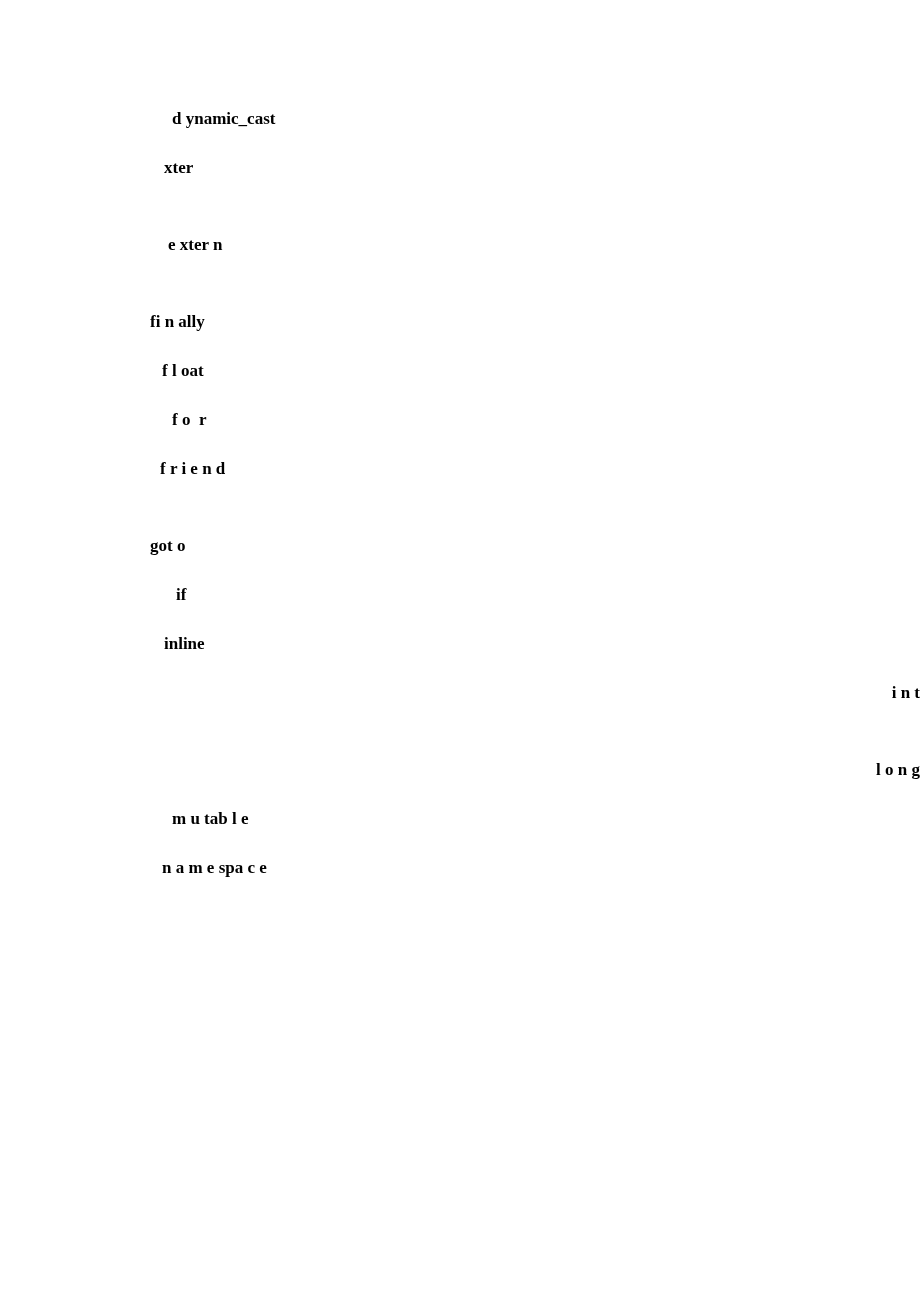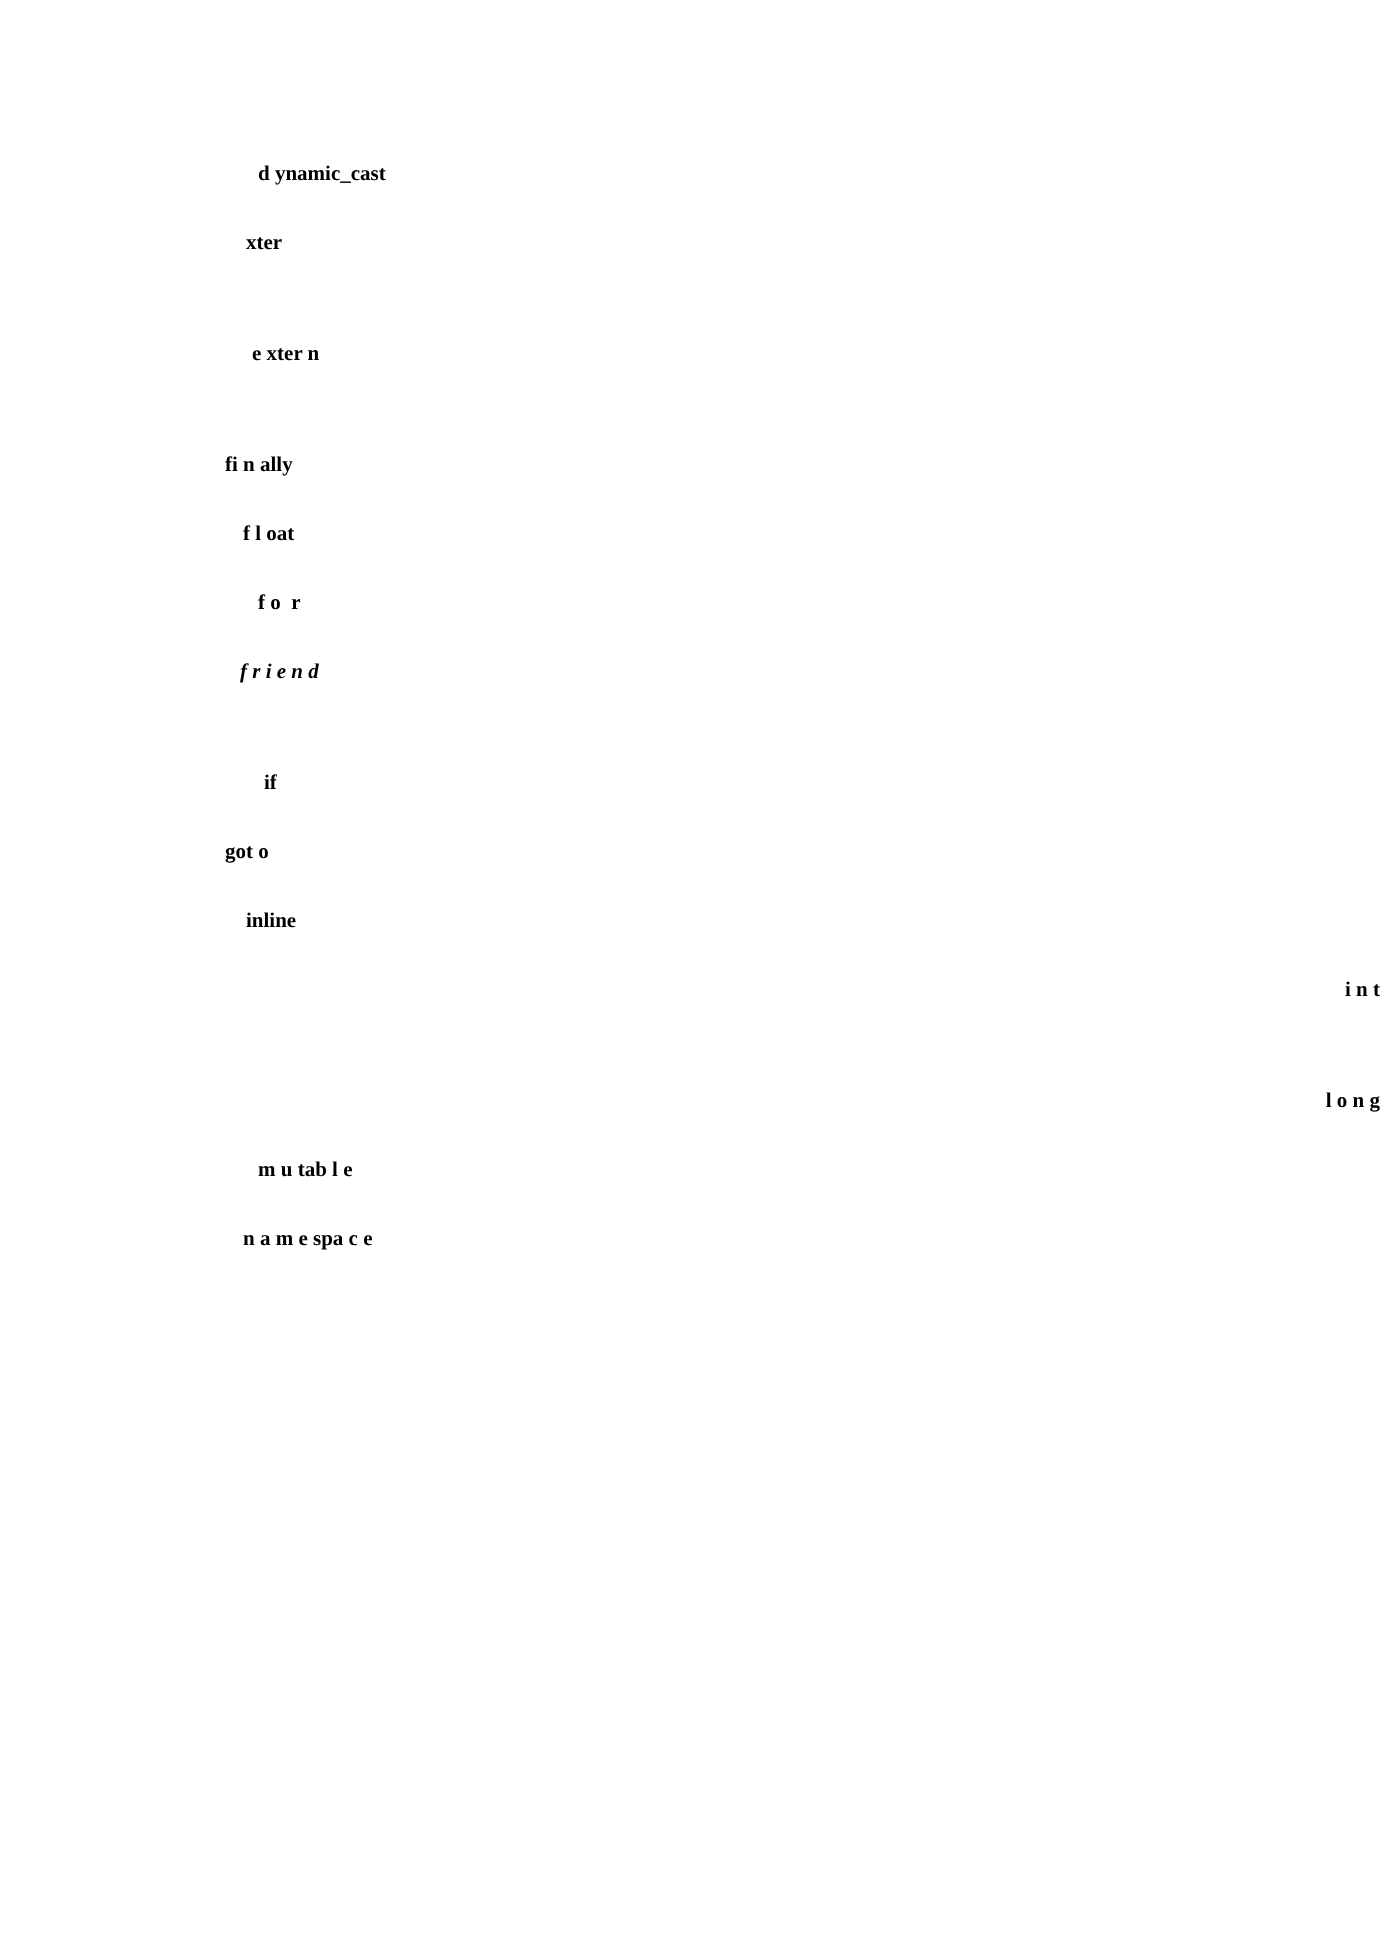--- a/index.html
+++ b/index.html
@@ -13,21 +13,21 @@
   }
   .page {
     padding: 110px 0 0 150px;
     box-sizing: border-box;
   }
   .group {
     margin-bottom: 60px;
   }
   .word {
     font-weight: bold;
-    font-size: 14px;
+    font-size: 17px;
     line-height: 1;
     margin-bottom: 32px;
     white-space: pre;
   }
 </style>
 </head>
 <body>
 
 <div class="page">
   <div id="content">
@@ -35,25 +35,25 @@
         <div class="word" style="padding-left: 22px;">d ynamic_cast</div>
         <div class="word" style="padding-left: 14px;">xter</div>
       </div>
       <div class="group">
         <div class="word" style="padding-left: 18px;">e xter n</div>
       </div>
       <div class="group">
         <div class="word" style="padding-left: 0px;">fi n ally</div>
         <div class="word" style="padding-left: 12px;">f l oat</div>
         <div class="word" style="padding-left: 22px;">f o  r</div>
-        <div class="word" style="padding-left: 10px; font-style: italic;">f r i e n d</div>
+        <div class="word" style="padding-left: 10px;">f r i e n d</div>
       </div>
       <div class="group">
+        <div class="word" style="padding-left: 0px;">got o</div>
         <div class="word" style="padding-left: 26px;">if</div>
-        <div class="word" style="padding-left: 0px;">got o</div>
         <div class="word" style="padding-left: 14px;">inline</div>
         <div class="word" style="padding-left: 14px; text-align: right;">i n t</div>
       </div>
       <div class="group">
         <div class="word" style="padding-left: 0px; text-align: right;">l o n g</div>
         <div class="word" style="padding-left: 22px;">m u tab l e</div>
         <div class="word" style="padding-left: 12px;">n a m e spa c e</div>
       </div>
     </div>
 </div>

